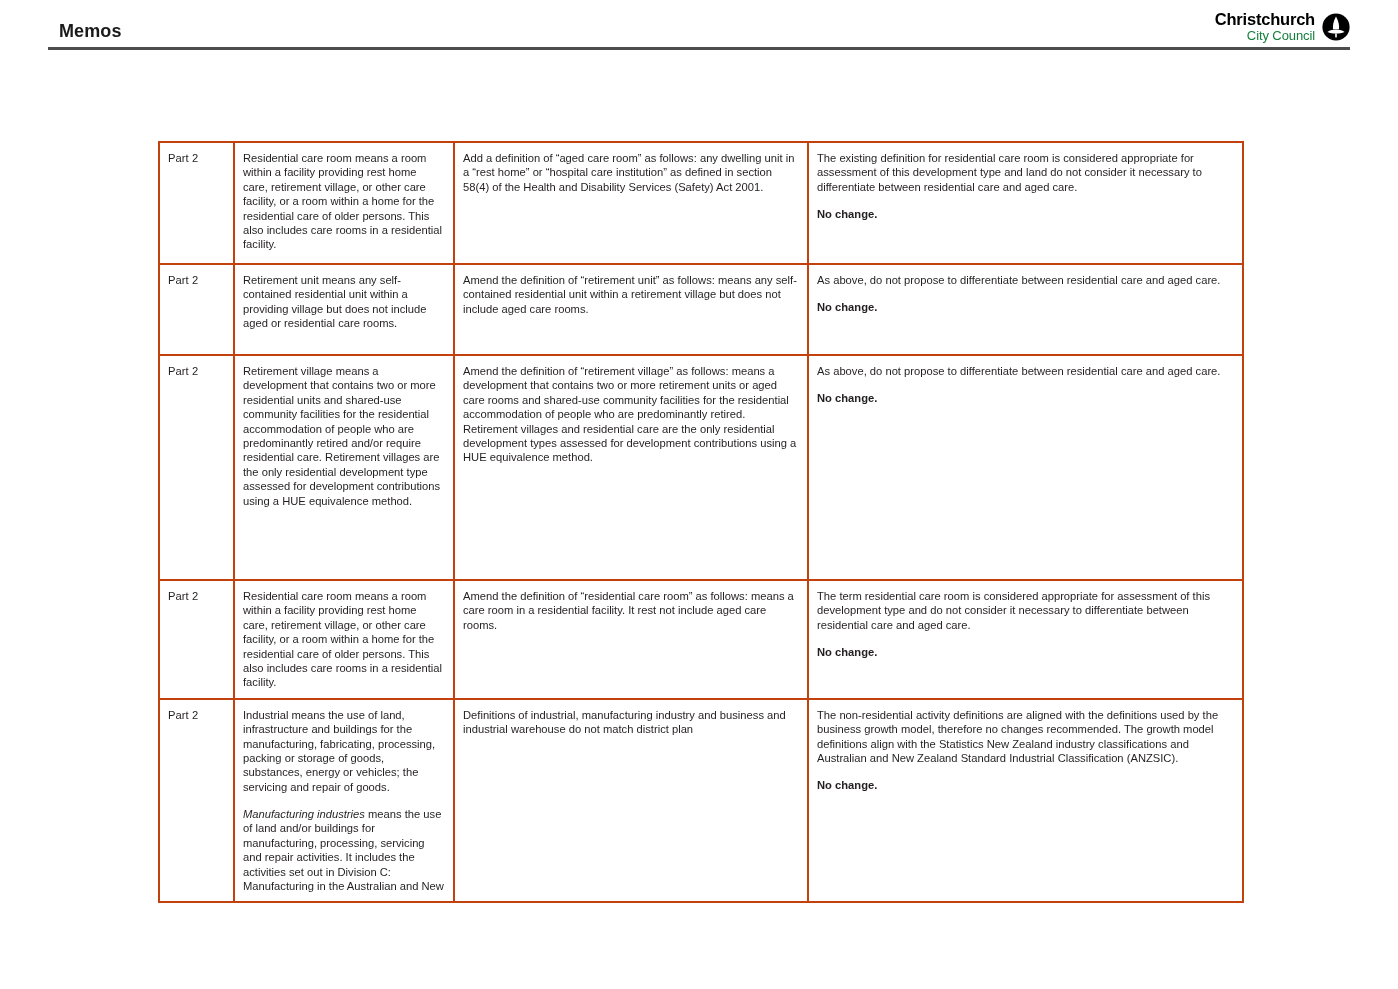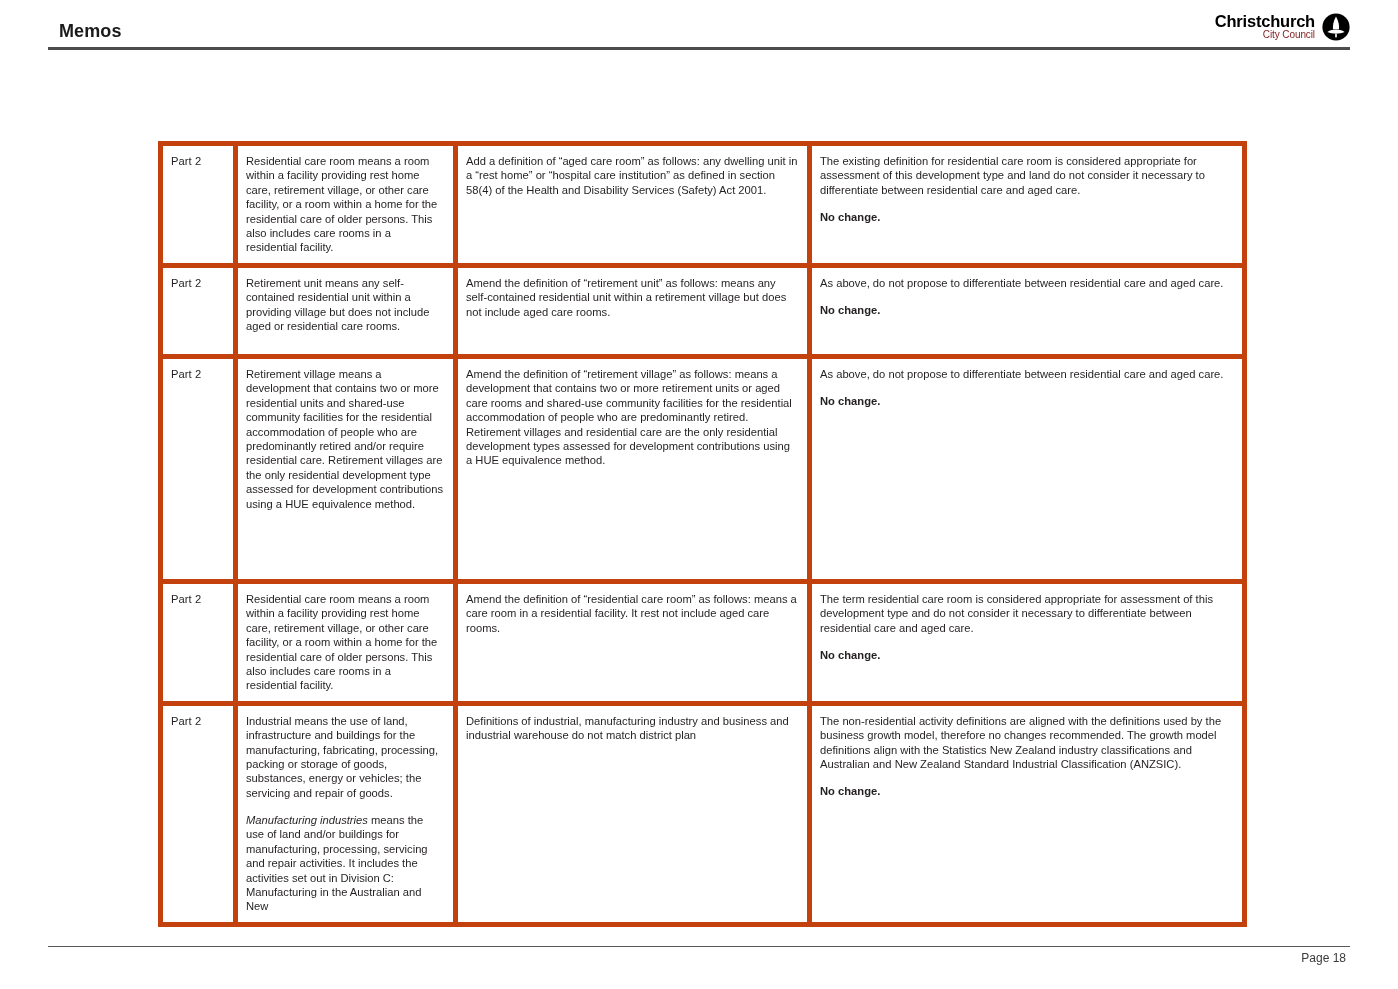--- a/index.html
+++ b/index.html
@@ -60,44 +60,44 @@
     line-height: 1.06;
   }
   .logo-line1 {
     font-size: 16.5px;
     font-weight: bold;
     letter-spacing: -0.2px;
     color: #000;
     display: block;
   }
   .logo-line2 {
-    font-size: 10px;
+    font-size: 13px;
     font-weight: normal;
     letter-spacing: -0.1px;
-    color: #7f1d1d;
+    color: #15803d;
     display: block;
   }
   .logo-mark {
     width: 28px;
     height: 28px;
     flex: 0 0 28px;
     position: relative;
   }
 
   
   .memo-table {
     position: absolute;
     left: 158px;
     top: 141px;
     width: 1084px;
     border-collapse: collapse;
     table-layout: fixed;
   }
   .memo-table td {
-    border: 5px solid #c2410c;
+    border: 2px solid #c2410c;
     vertical-align: top;
     padding: 8px 9px 8px 8px;
     font-size: 11.2px;
     line-height: 1.285;
     color: #231f20;
   }
   .col-part   { width: 75px; }
   .col-orig   { width: 220px; }
   .col-submit { width: 354px; }
   .col-resp   { width: 435px; }
@@ -249,18 +249,14 @@
         </td>
         <td class="cell">
           <p>The non-residential activity definitions are aligned with the definitions used by the business growth model, therefore no changes recommended.  The growth model definitions align with the Statistics New Zealand industry classifications and Australian and New Zealand Standard Industrial Classification (ANZSIC).</p>
           <p class="bold">No change.</p>
         </td>
       </tr>
 
     </tbody>
   </table>
 
-  <div class="page-footer">
-    <div class="footer-rule"></div>
-    <div class="footer-page">Page 18</div>
-  </div>
 
 </div>
 
 </body></html>

